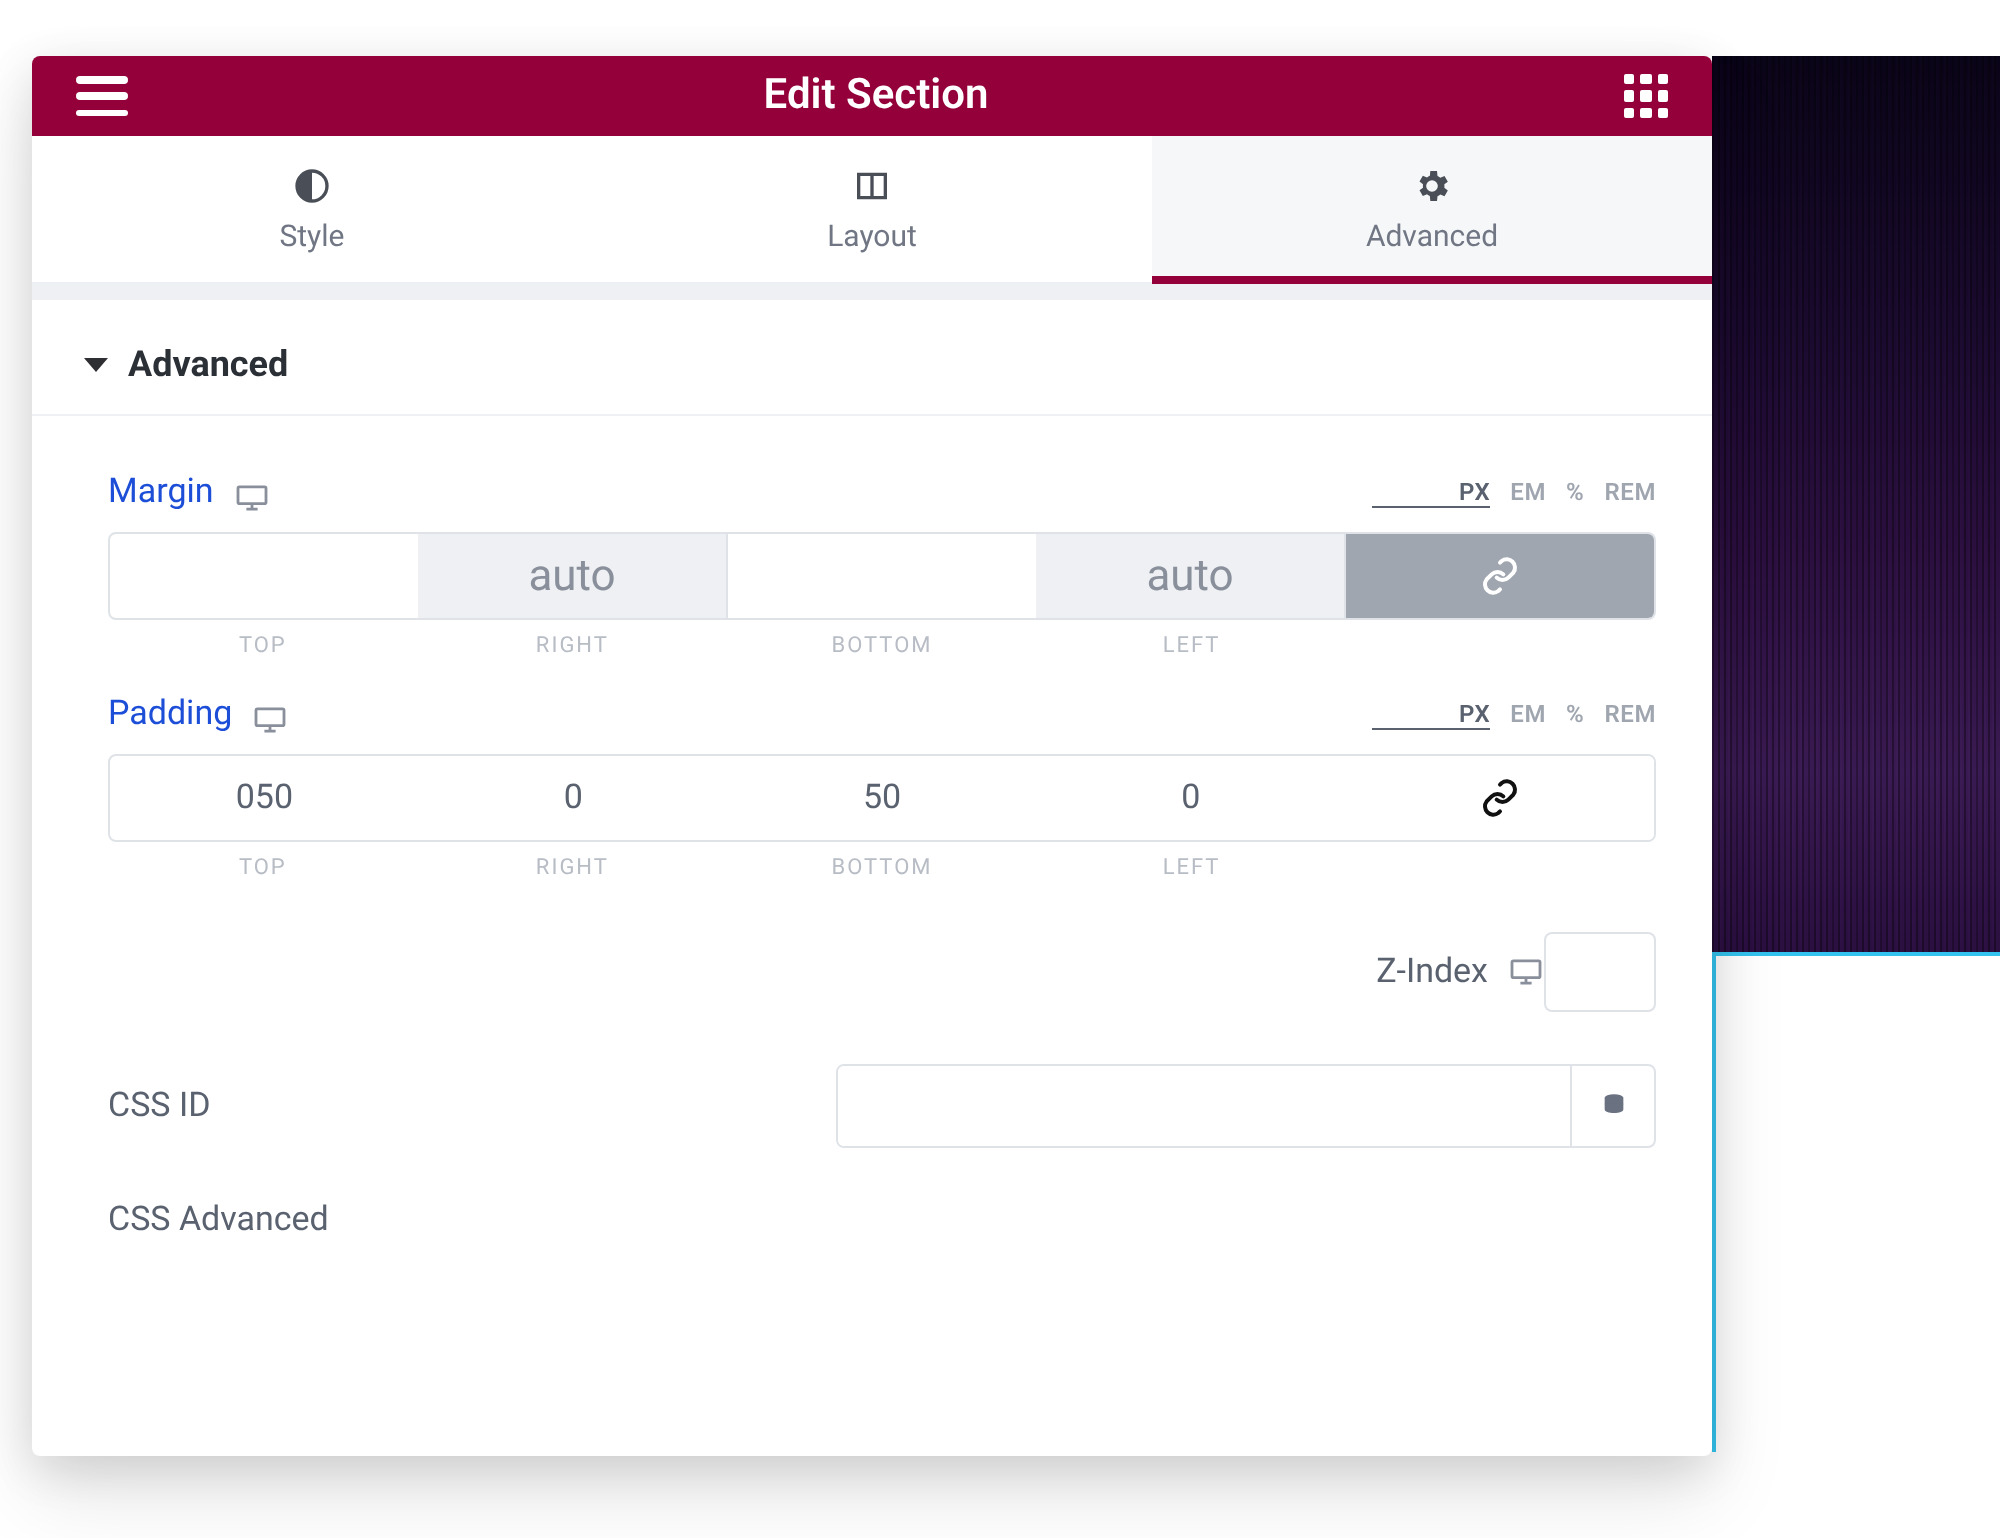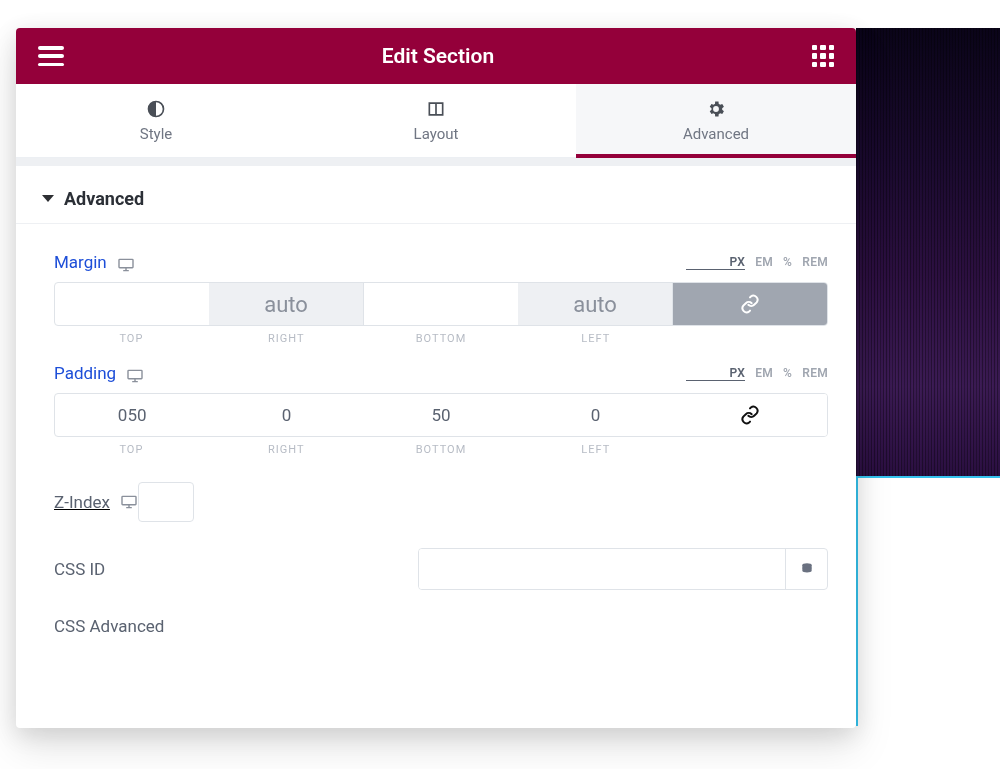--- a/index.html
+++ b/index.html
@@ -1,19 +1,19 @@
 <!DOCTYPE html>
 <html><head>
 <meta charset="utf-8">
 <style>
   * { box-sizing: border-box; margin: 0; padding: 0; font-family: -apple-system, BlinkMacSystemFont, "Segoe UI", Roboto, sans-serif; }
   body { background: #fff; }
   .stage { width: 1000px; height: 769px; position: relative; padding: 28px 16px 16px 16px; }
   .panel-shadow { position: relative; width: 840px; height: 700px; border-radius: 4px; box-shadow: 0 6px 24px rgba(0,0,0,0.12), 0 20px 40px rgba(0,0,0,0.10); background: #fff; overflow: hidden; }
-  .header { background: #94003a; height: 56px; display: flex; align-items: center; justify-content: space-between; padding: 0 22px; color: #fff; }
+  .header { background: #94003a; height: 40px; display: flex; align-items: center; justify-content: space-between; padding: 0 22px; color: #fff; }
   .header .title { font-size: 21px; font-weight: 600; }
   .burger { width: 26px; height: 20px; display: flex; flex-direction: column; justify-content: space-between; cursor: pointer; }
   .burger span { display: block; height: 3.5px; background: #fff; border-radius: 2px; }
   .grid-icon { width: 22px; height: 22px; display: grid; grid-template-columns: 1fr 1fr 1fr; grid-template-rows: 1fr 1fr 1fr; gap: 3px; cursor: pointer; }
   .grid-icon span { background: #fff; border-radius: 1px; }
   .tabs { display: flex; border-bottom: 1px solid #eceff3; background: #fff; height: 74px; }
   .tab { flex: 1; display: flex; flex-direction: column; align-items: center; justify-content: center; gap: 6px; color: #707683; font-size: 15px; cursor: pointer; position: relative; }
   .tab.active { background: #f6f7f9; }
   .tab.active::after { content:""; position:absolute; left:0; right:0; bottom:-1px; height:4px; background:#94003a; }
   .tab svg { width: 20px; height: 20px; fill: #4a4f57; }
@@ -31,21 +31,21 @@
   .units .u.active { color:#5a6270; border-bottom:1.5px solid #5a6270;padding-left:44px; }
   .boxrow { margin-top:10px; display:flex; border:1px solid #dfe3e8; border-radius:4px; overflow:hidden; height:44px; }
   .boxrow .cell { flex:1; border-right:1px solid #dfe3e8; display:flex; align-items:center; justify-content:center; color:#5a6270; font-size:22px; }
   .boxrow .cell:last-child { border-right:none; }
   .boxrow input.cell { border:none; outline:none; text-align:center; font-size:17px; color:#5a6270; width:100%; background:transparent; font-family:inherit; }
   .boxrow .cell.auto { background:#eef0f3; color:#8a909b; }
   .boxrow .link { background:#a0a6b0; color:#fff; }
   .boxrow .link.white { background:#fff; color:#2b2f36; }
   .sublabels { display:flex; margin-top:6px; }
   .sublabels span { flex:1; text-align:center; font-size:11px; letter-spacing:1px; color:#b7bcc5; }
-  .row-inline { display:flex; align-items:center; justify-content:flex-start; margin-top:26px;text-decoration:underline; }
+  .row-inline { display:flex; align-items:center; justify-content:flex-end; margin-top:26px; }
   .row-inline .lbl { display:flex; align-items:center; gap:10px; color:#5a6270; font-size:17px; }
   .zi-input { width:56px; height:40px; border:1px solid #dfe3e8; border-radius:4px; outline:none; padding:0 8px; font-size:15px; color:#5a6270; }
   .row-field { display:flex; align-items:center; justify-content:space-between; margin-top:26px; }
   .row-field .lbl { color:#5a6270; font-size:17px; }
   .row-field .input-wrap { display:flex; width:410px; height:42px; border:1px solid #dfe3e8; border-radius:4px; overflow:hidden; }
   .row-field .input-wrap input { flex:1; border:none; outline:none; padding:0 14px; font-size:16px; color:#6a7180; font-family:inherit; }
   .row-field .input-wrap .dyn { width:42px; display:flex; align-items:center; justify-content:center; border-left:1px solid #dfe3e8; cursor:pointer; }
   .row-field.highlight .input-wrap { outline:4px solid #1397e1; outline-offset:3px; }
   .preview { position:absolute; top:28px; right:0; width:144px; height:448px; background:linear-gradient(180deg,#0a0418 0%, #1a0a2e 30%, #2b0f3f 55%, #3a1a52 80%, #2a0f40 100%); overflow:hidden; }
   .preview::before { content:""; position:absolute; inset:0; background:repeating-linear-gradient(90deg, rgba(255,255,255,0.05) 0 1px, transparent 1px 4px), repeating-linear-gradient(90deg, rgba(0,0,0,0.35) 0 1px, transparent 1px 3px); mix-blend-mode:overlay; }

